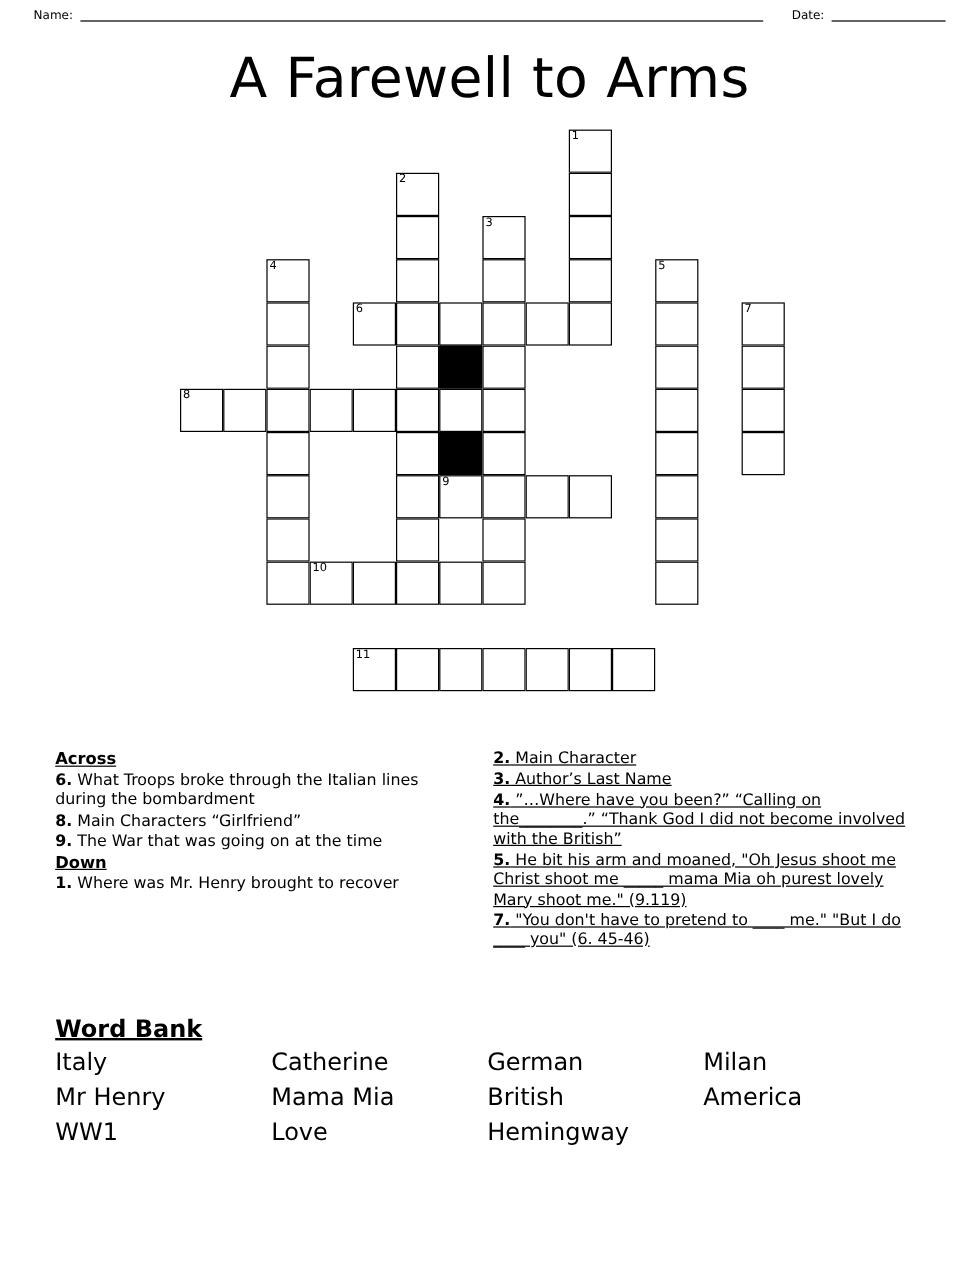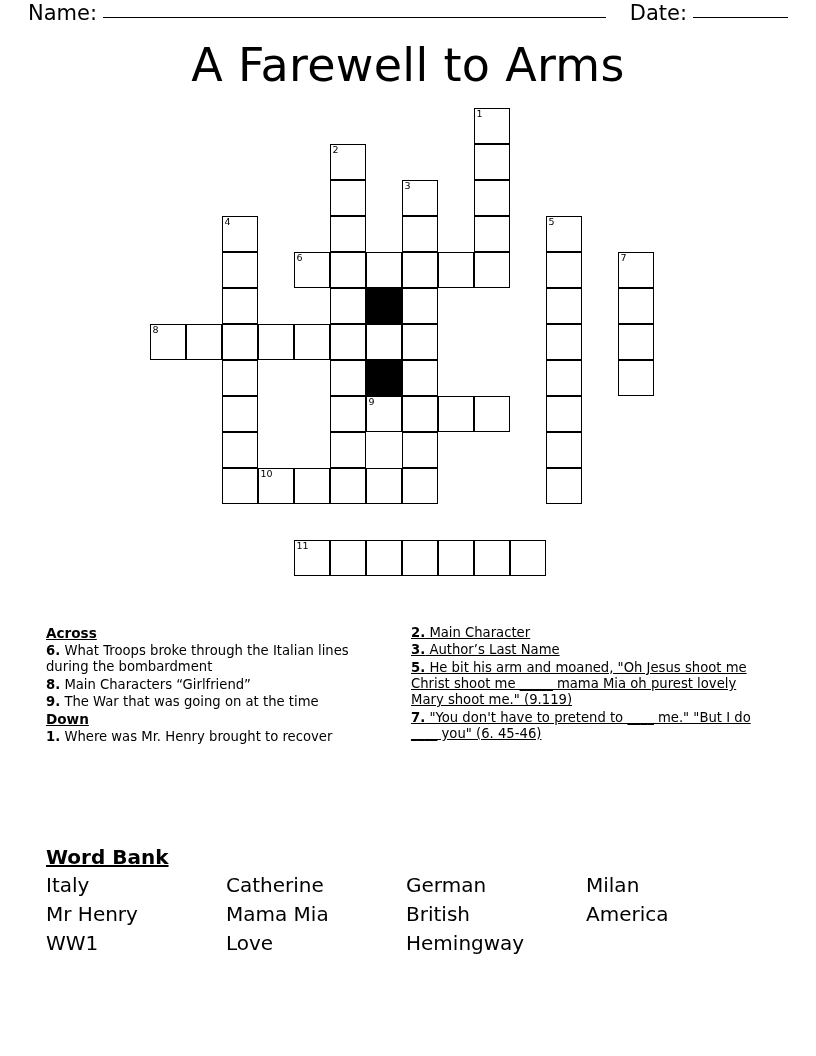--- a/index.html
+++ b/index.html
@@ -23,21 +23,21 @@
 
   
   .header-row {
     position: absolute;
     top: 0px;
     left: 28px;
     right: 28px;
     height: 26px;
     display: flex;
     align-items: center;
-    font-size: 21px;
+    font-size: 10px;
   }
   .hdr-name-label { white-space: nowrap; }
   .hdr-rule {
     flex: 1 1 auto;
     border-bottom: 1.3px solid #000;
     margin: 0 4px 4px 6px;
     height: 12px;
   }
   .hdr-date-label { white-space: nowrap; margin-left: 20px; }
   .hdr-rule-short {
@@ -248,20 +248,21 @@
         </div>
       <span class="clue-head">Down</span>
       <div id="down-left-list">
           <div class="clue"><span class="n">1.</span><span> Where was Mr. Henry brought to recover</span></div>
         </div>
     </div>
     <div class="clue-col col-right">
       <div id="down-right-list">
           <div class="clue"><span class="n">2.</span><span> Main Character</span></div>
           <div class="clue"><span class="n">3.</span><span> Author’s Last Name</span></div>
+          <div class="clue"><span class="n">4.</span><span> ”…Where have you been?” “Calling on the________.” “Thank God I did not become involved with the British”</span></div>
           <div class="clue"><span class="n">5.</span><span> He bit his arm and moaned, "Oh Jesus shoot me Christ shoot me _____ mama Mia oh purest lovely Mary shoot me." (9.119)</span></div>
           <div class="clue"><span class="n">7.</span><span> "You don't have to pretend to ____ me." "But I do ____ you" (6. 45-46)</span></div>
         </div>
     </div>
   </div>
 
   <div class="wb-title">Word Bank</div>
   <div class="wb-grid" id="word-bank">
       <div class="wb-item">Italy</div>
       <div class="wb-item">Catherine</div>

